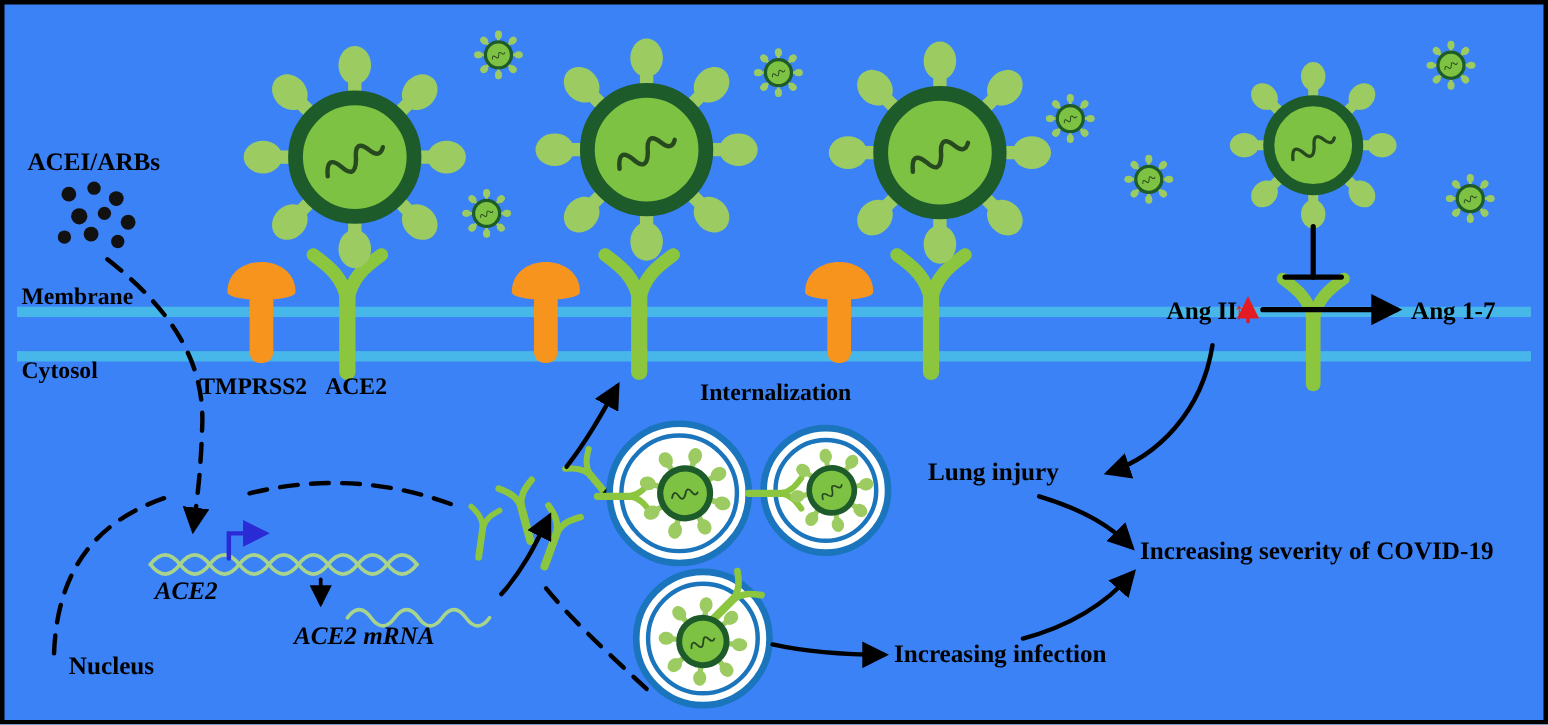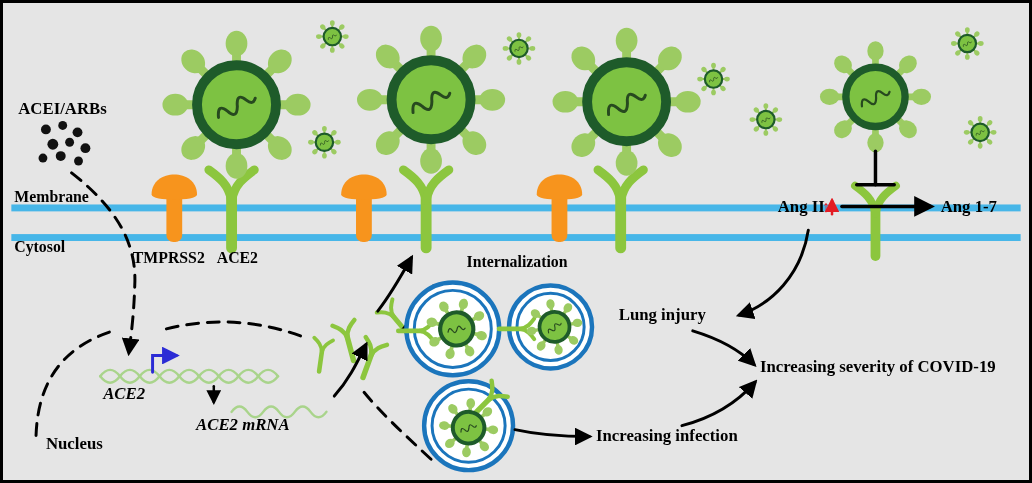--- a/index.html
+++ b/index.html
@@ -1,16 +1,16 @@
 <!DOCTYPE html>
 <html><head>
 <meta charset="utf-8">
 <style>
   html,body{margin:0;padding:0;background:#fff;}
-  .fig{position:relative;width:1032px;height:483px;box-sizing:border-box;border:3px solid #000;background:#e5e5e5;overflow:hidden;}
+  .fig{position:relative;width:1032px;height:483px;box-sizing:border-box;border:3px solid #000;background:#3b82f6;overflow:hidden;}
   .fig svg{display:block;width:100%;height:100%;}
 
   .membrane-line{fill:#47B6E8;}
   .virus-body{fill:#7DC242;stroke:#1E5B2A;stroke-width:10;}
   .virus-rna{fill:none;stroke:#27491F;stroke-width:3;stroke-linecap:round;}
   .spike{fill:#9CCB62;}
   .ace2-stem{fill:none;stroke:#8CC63E;stroke-width:11;stroke-linecap:round;}
   .ace2-arm{fill:none;stroke:#8CC63E;stroke-width:9;stroke-linecap:round;}
   .tmprss2{fill:#F7941D;}
   .endo-outer{fill:#fff;stroke:#1B75BC;stroke-width:4.5;}

